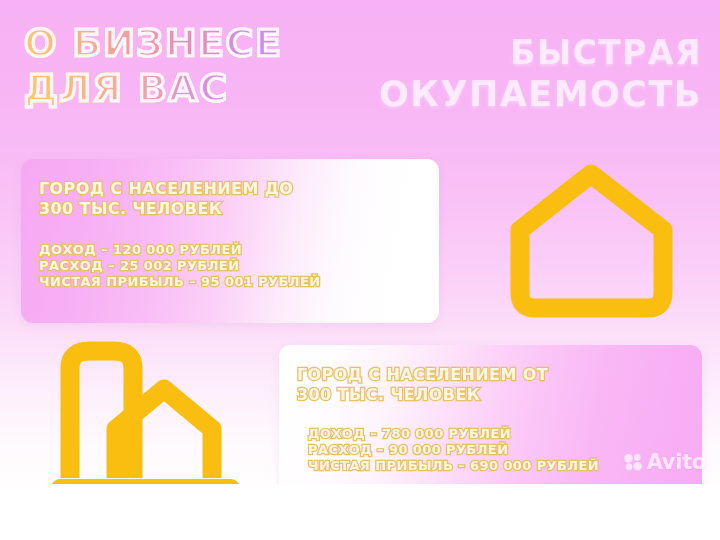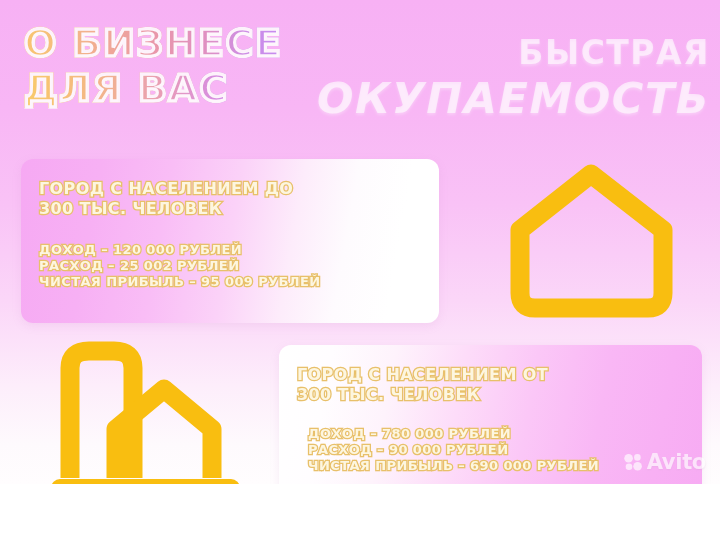--- a/index.html
+++ b/index.html
@@ -50,30 +50,30 @@
     background-clip:text;
     color:transparent;
     -webkit-text-stroke:3.5px #fdf2fb;
     paint-order:stroke fill;
     text-shadow:0 1px 0 rgba(255,255,255,.35);
   }
   .gl1 { background-image:linear-gradient(90deg,#f5a623 0%,#f09a3e 14%,#e8795f 32%,#dd5f7f 52%,#cf55a0 70%,#b452d8 86%,#a64de8 100%); }
   .gl2 { background-image:linear-gradient(90deg,#f6b01c 0%,#f2a02c 16%,#ee9048 34%,#e47a72 54%,#d9649a 72%,#c857c4 88%,#b84ddd 100%); }
 
   #heading-right {
-    right:10px; top:36px;
+    right:18px; top:36px;
     font-size:33px;
     letter-spacing:1.5px;
     text-align:right;
     color:rgba(255,255,255,.62);
     text-shadow:0 2px 3px rgba(255,255,255,.30);
   }
   #heading-right .ln { display:block; }
   #heading-right .ln + .ln { margin-top:7px; }
-  #heading-right .l2 { font-size:43px;font-style:italic; }
+  #heading-right .l2 { font-size:35px; }
 
   
   .card {
     position:absolute;
     border-radius:12px;
     padding:20px 18px 16px 18px;
     box-shadow:0 3px 10px rgba(190,120,190,.13);
   }
   #card-one {
     left:21px; top:159px;
@@ -145,21 +145,21 @@
   </div>
 
   <div class="card" id="card-one">
     <div class="card-title">
       <span class="ln">ГОРОД С НАСЕЛЕНИЕМ ДО</span>
       <span class="ln">300 ТЫС. ЧЕЛОВЕК</span>
     </div>
     <div class="card-stats">
       <span class="ln">ДОХОД – 120 000 РУБЛЕЙ</span>
       <span class="ln">РАСХОД – 25 002 РУБЛЕЙ</span>
-      <span class="ln">ЧИСТАЯ ПРИБЫЛЬ – 95 009 РУБЛЕЙ</span>
+      <span class="ln">ЧИСТАЯ ПРИБЫЛЬ – 95 001 РУБЛЕЙ</span>
     </div>
   </div>
 
   <div class="card" id="card-two">
     <div class="card-title">
       <span class="ln">ГОРОД С НАСЕЛЕНИЕМ ОТ</span>
       <span class="ln">300 ТЫС. ЧЕЛОВЕК</span>
     </div>
     <div class="card-stats">
       <span class="ln">ДОХОД – 780 000 РУБЛЕЙ</span>

